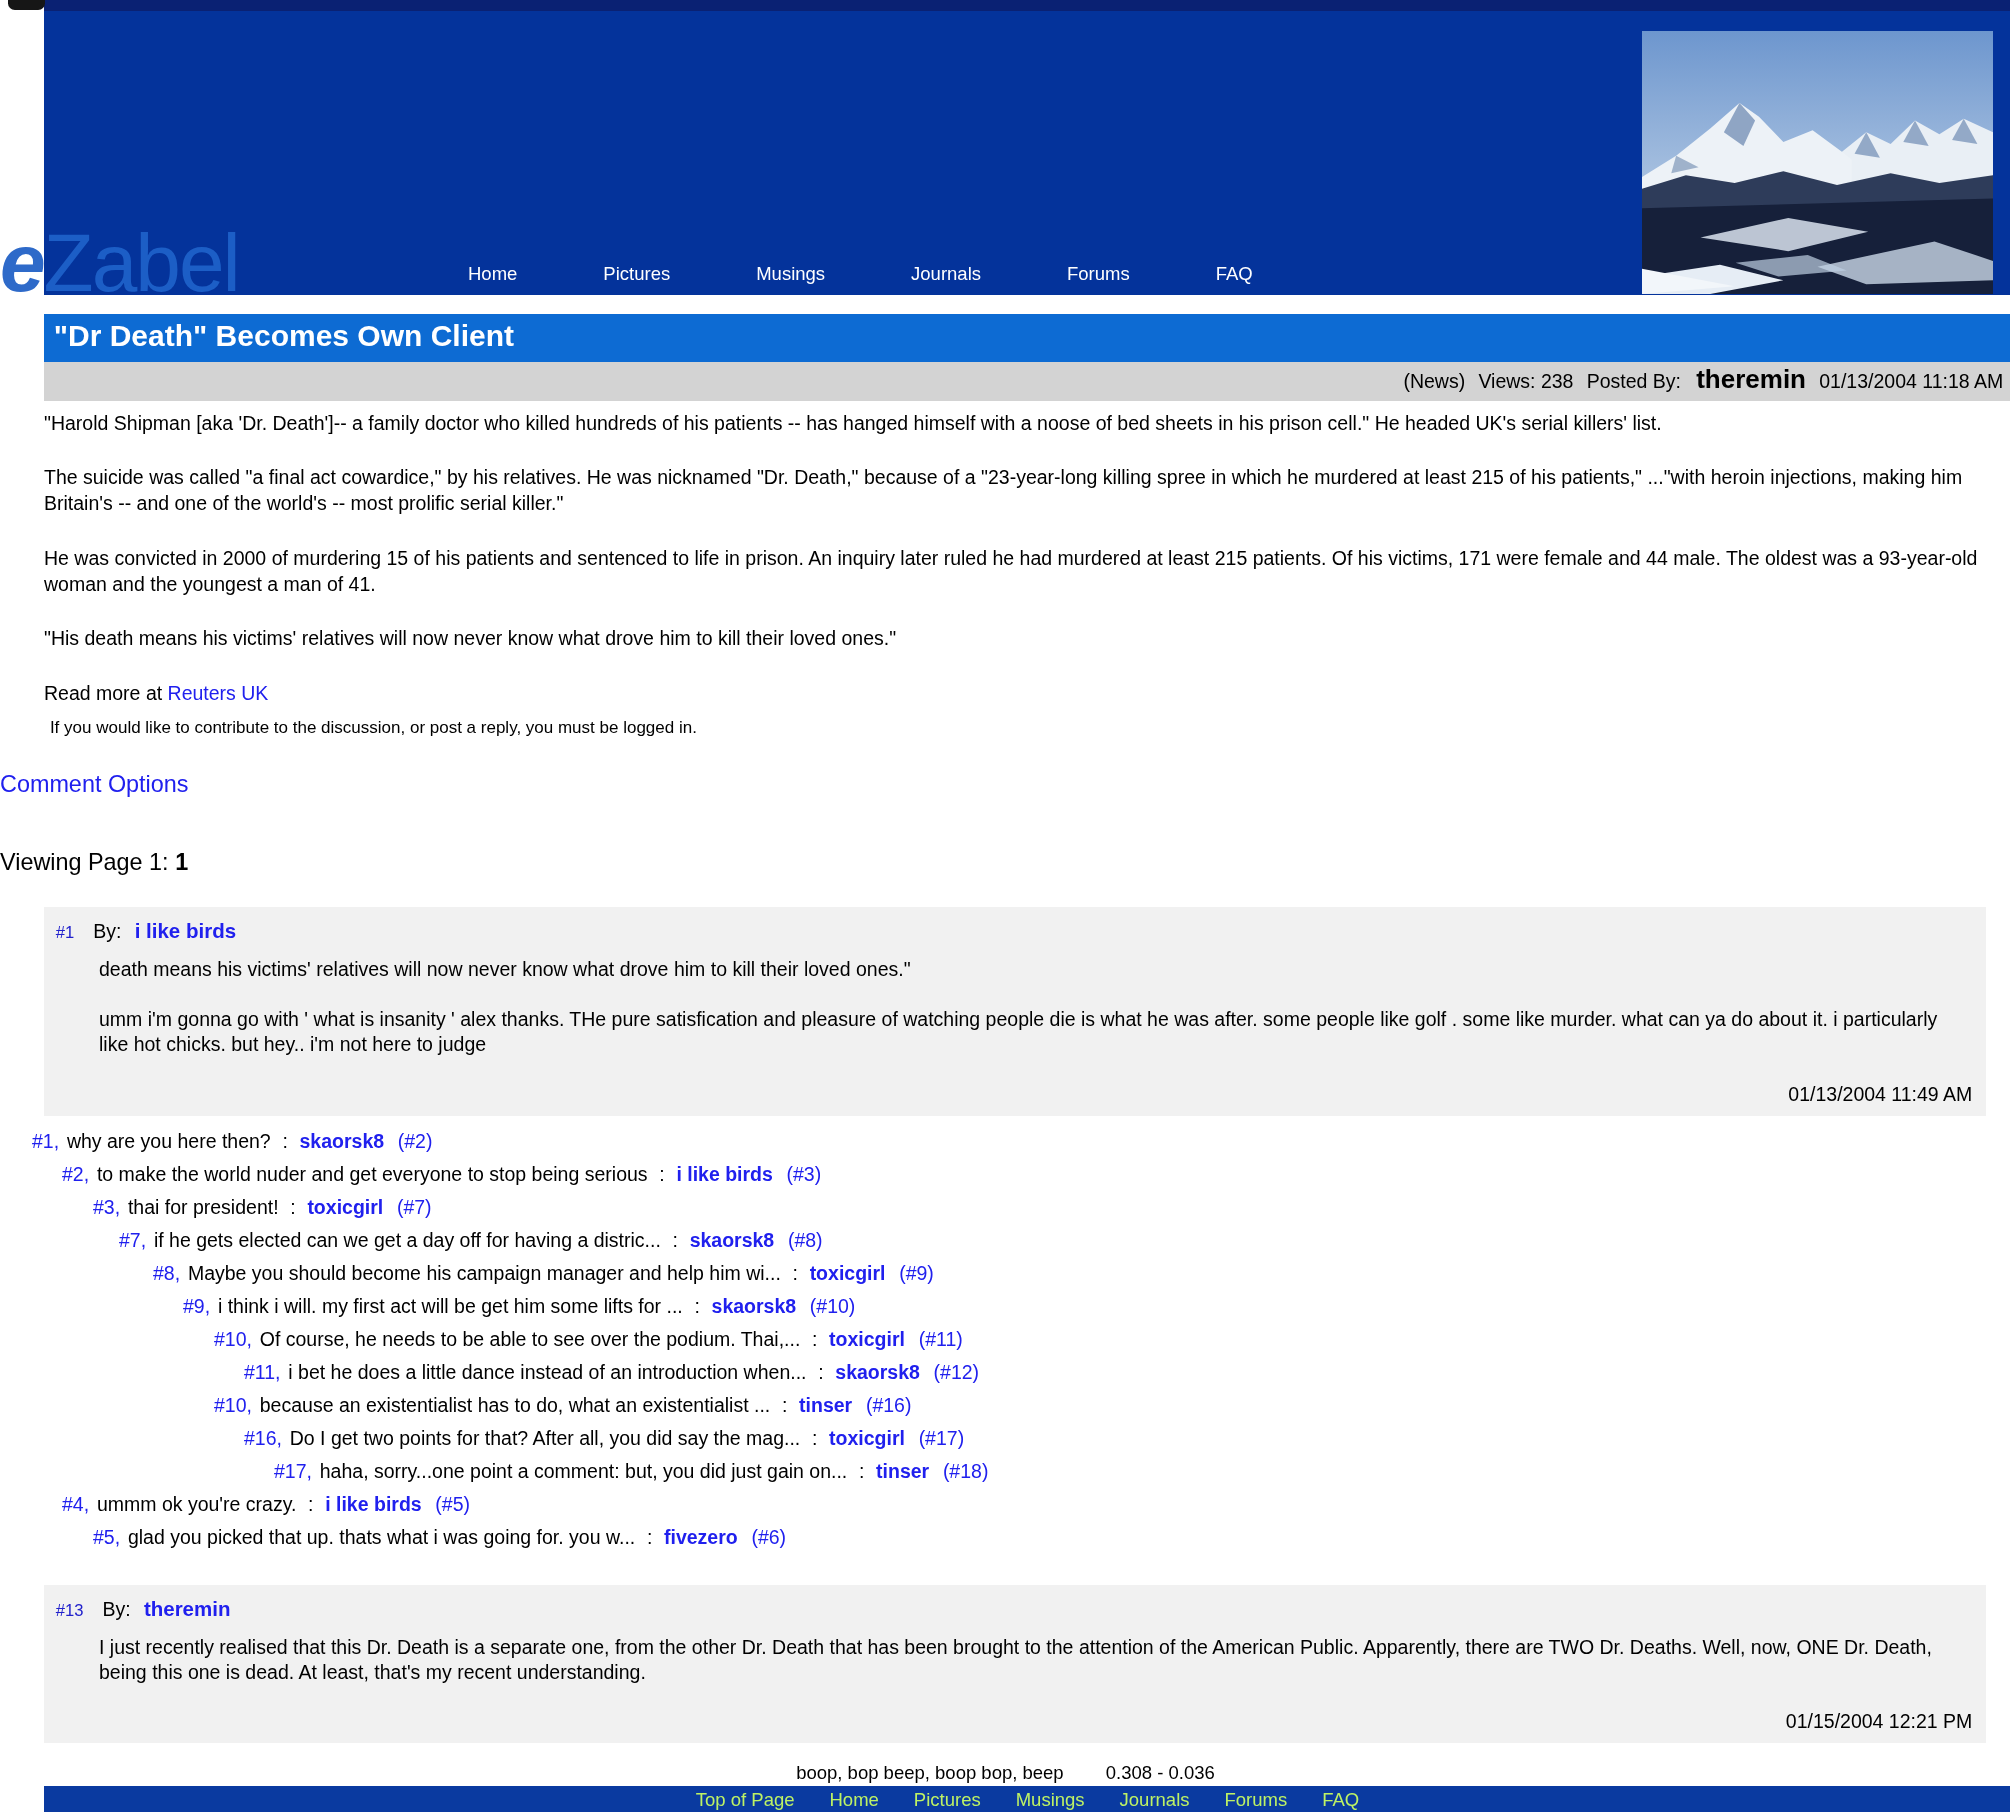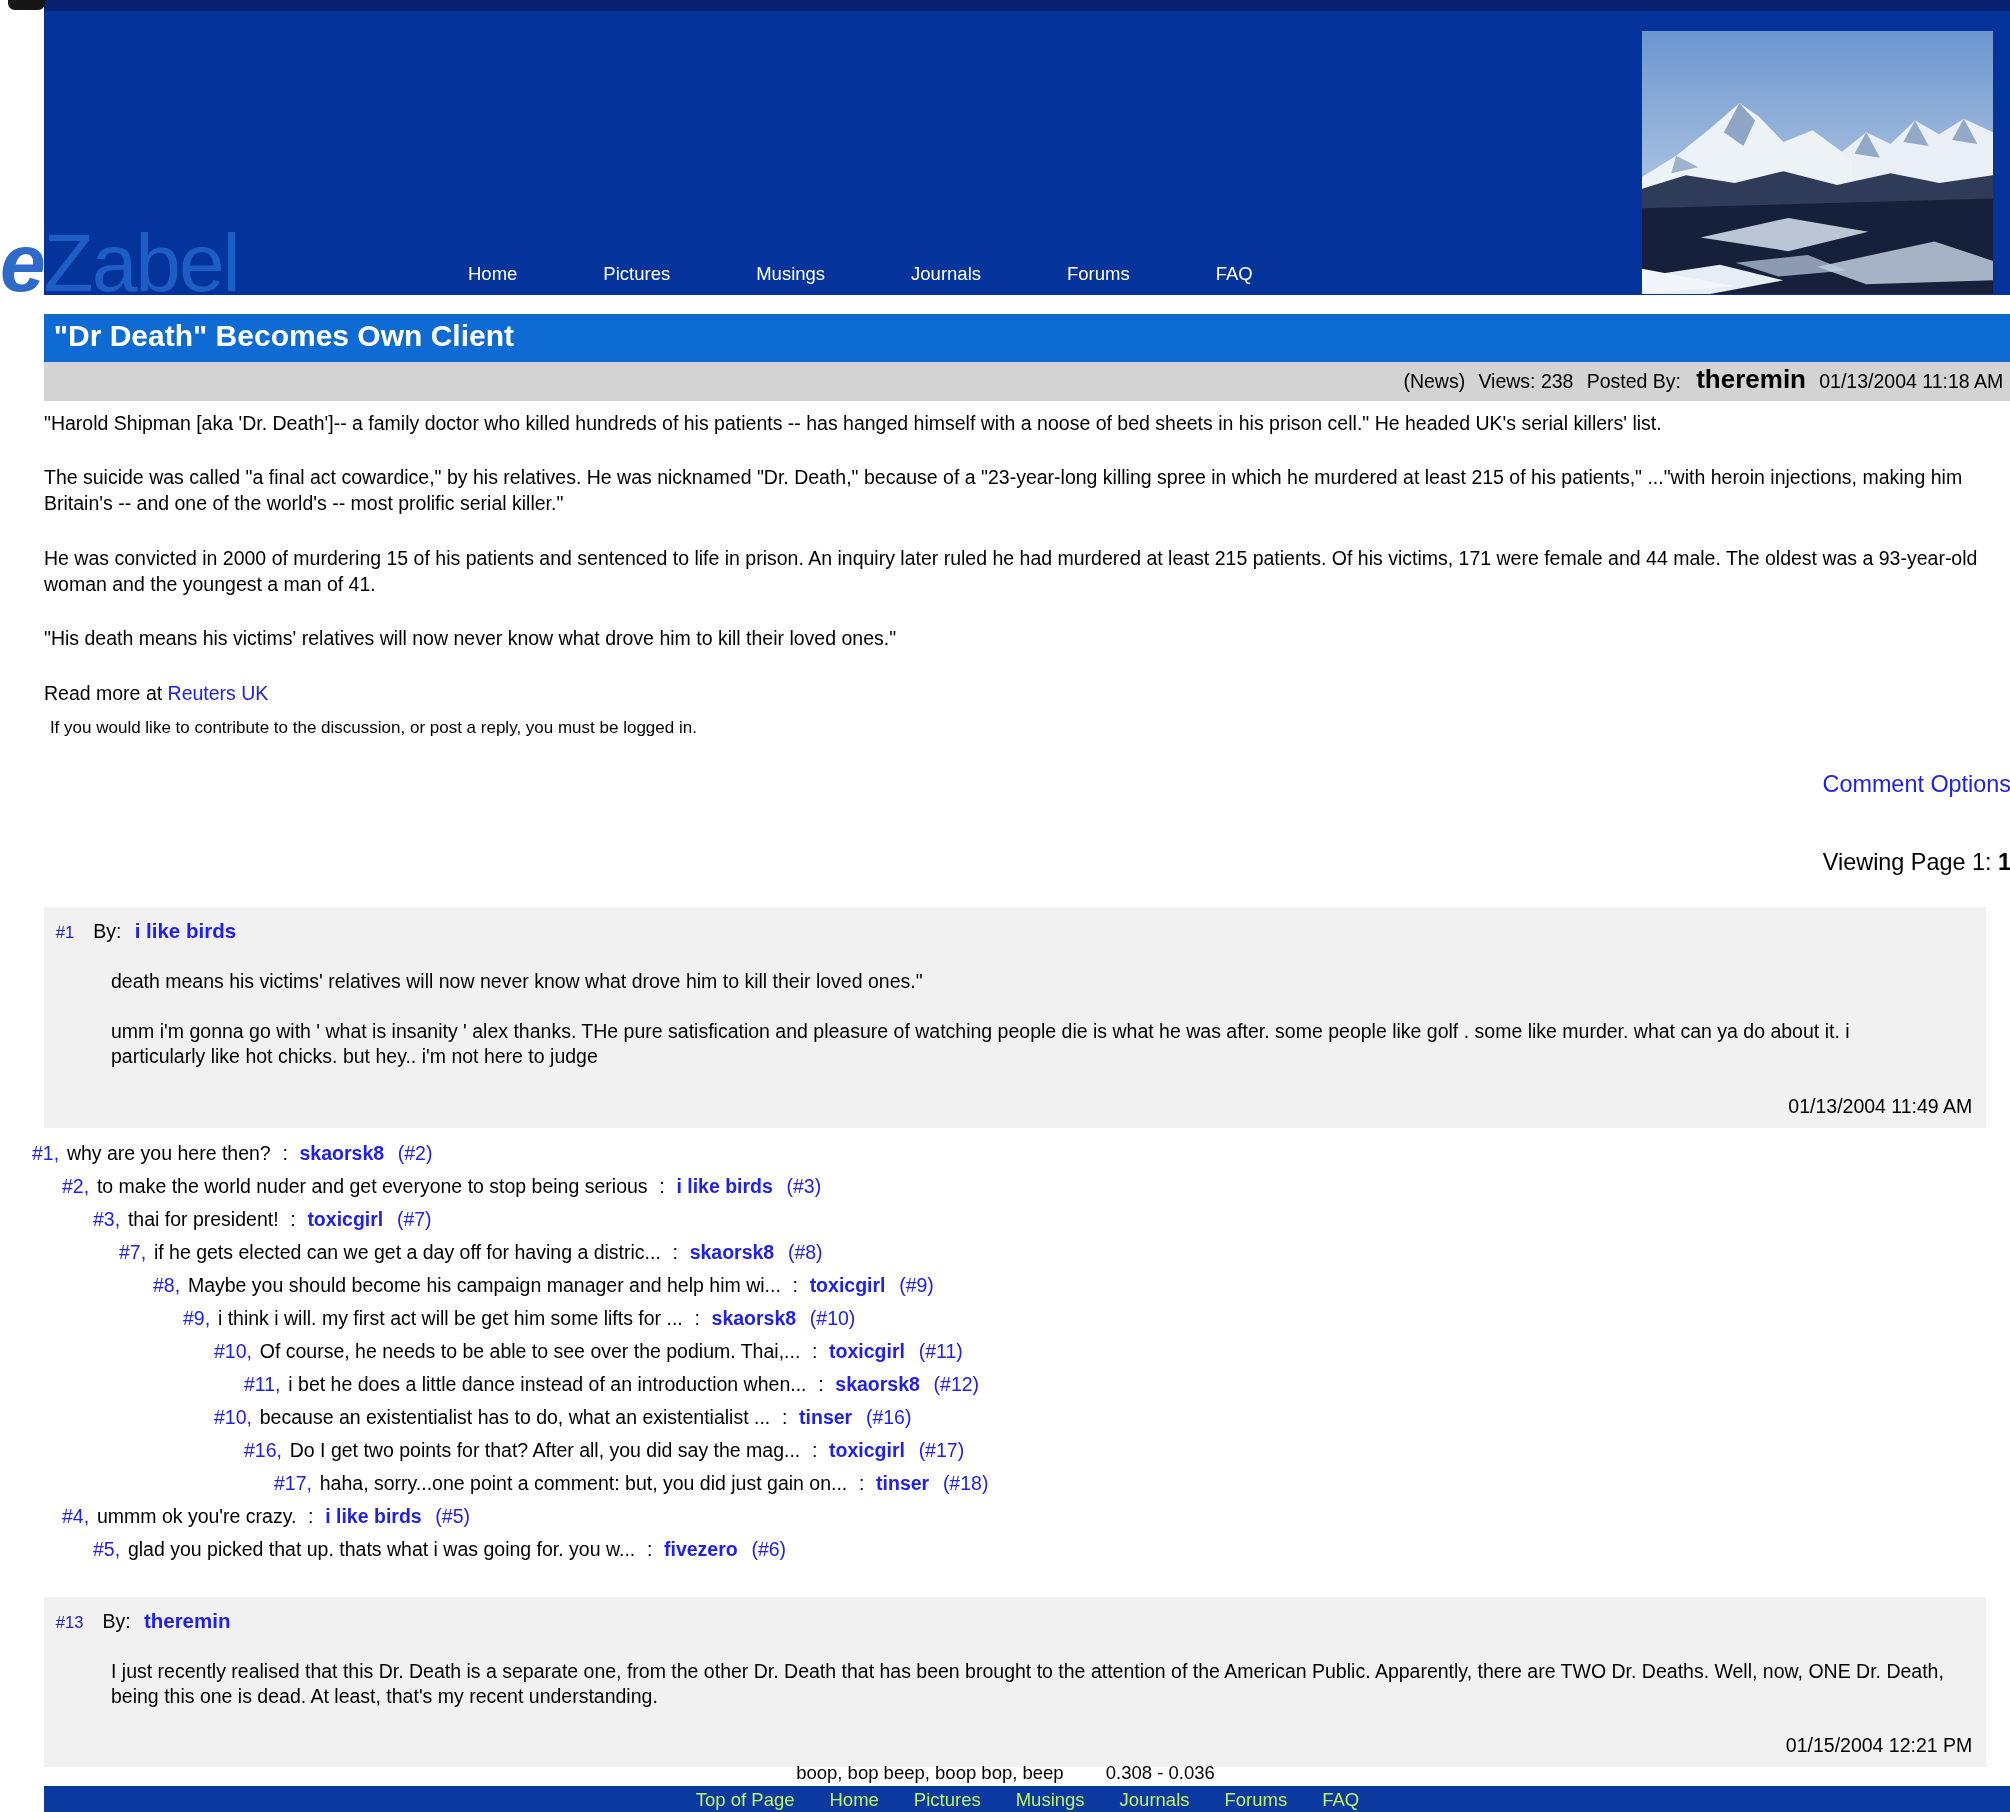--- a/index.html
+++ b/index.html
@@ -21,33 +21,33 @@
   .metaline{margin-left:44px;background:#D3D3D3;text-align:right;padding:2px 7.8px 5.9px 0;font-size:19.5px;}
   .metaline .m{margin-left:7.8px;}
   .metaline .author{font-size:26px;font-weight:bold;margin-left:9.8px;}
 
   
   .article{margin-left:44px;margin-right:19.5px;font-size:19.5px;line-height:1.32;}
   .article p{margin:29px 0 0 0;}
   .article p.first{margin-top:9.8px;}
   a.bluelink{color:#2020EE;text-decoration:none;cursor:pointer;}
   .login-note{margin:11.7px 0 0 44px;font-size:17px;padding-left:5.9px;}
-  .center{text-align:right;}
+  .center{text-align:left;}
   .comment-options{margin-top:33px;font-size:23.4px;}
   .viewing{margin-top:51px;font-size:23.4px;}
   .viewing b{font-weight:bold;}
 
   
   .comment{margin:31px 25px 0 44px;background:#F1F1F1;padding:11.7px 0 9.8px 0;font-size:19.5px;}
   .chead{padding-left:11.7px;}
   .cid{color:#2121CC;font-size:16.6px;text-decoration:none;}
   .bylabel{margin-left:13.7px;}
   .cauthor{color:#2020EE;font-weight:bold;text-decoration:none;margin-left:7.8px;font-size:20.5px;}
   .cbody{padding:13.7px 25px 0 55px;line-height:1.3;}
-  .cbody p{margin:12px;}
+  .cbody p{margin:0;}
   .cbody p + p{margin-top:25px;}
   .cstamp{text-align:right;padding-right:13.7px;margin-top:25px;}
 
   
   .thread{margin-top:9.8px;}
   .trow{font-size:19.5px;line-height:33px;white-space:nowrap;}
   .tref{color:#2020EE;text-decoration:none;}
   .ttext{margin-left:7.8px;}
   .tsep{margin:0 11.7px;}
   .tauthor{color:#2020EE;font-weight:bold;text-decoration:none;}

